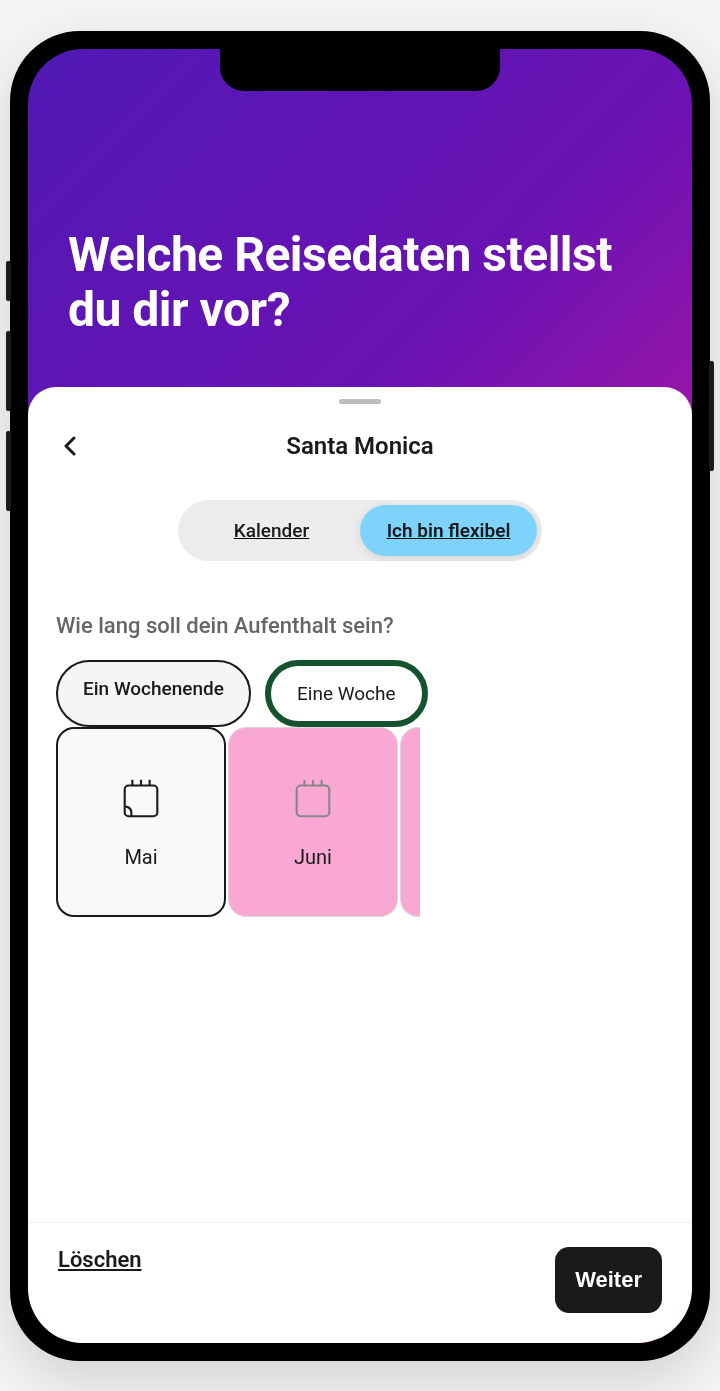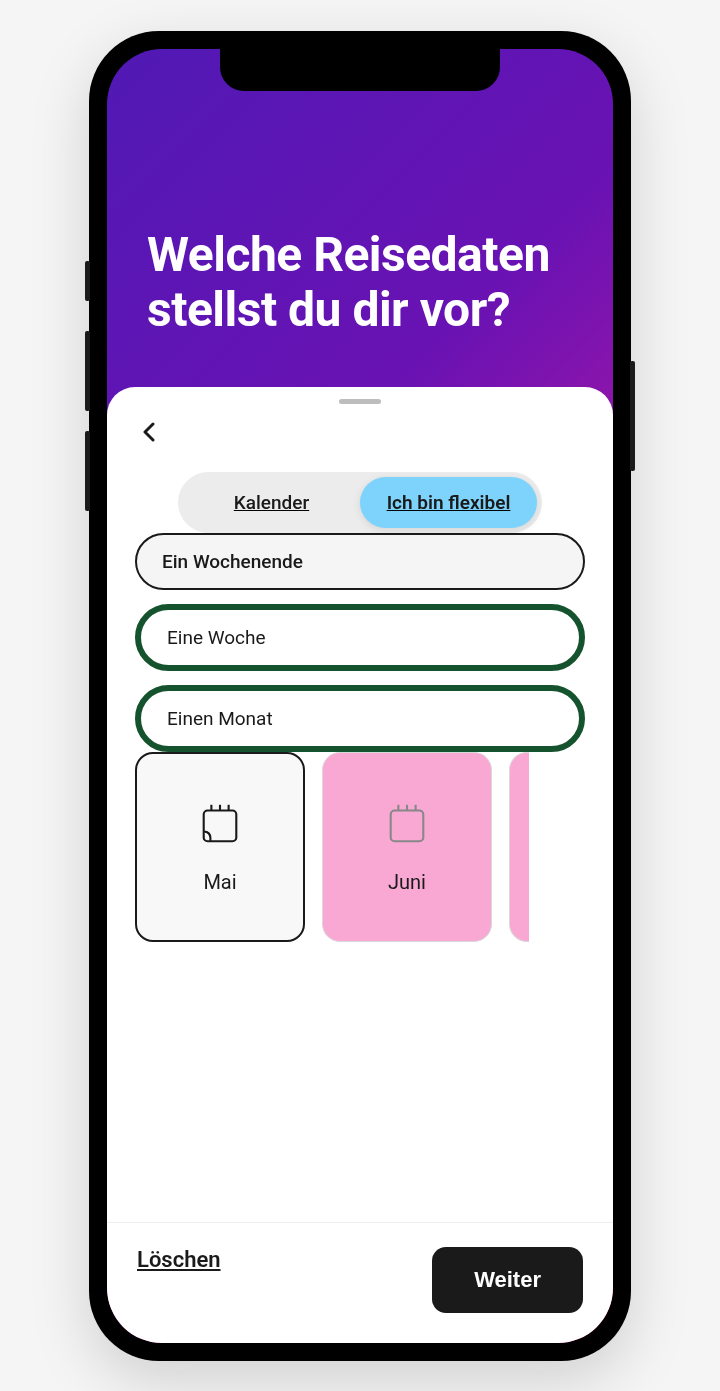--- a/index.html
+++ b/index.html
@@ -6,21 +6,21 @@
     body {
       font-family: -apple-system, BlinkMacSystemFont, 'Segoe UI', Roboto, Helvetica, Arial, sans-serif;
       background: #f5f5f5;
       width: 720px;
       height: 1391px;
       display: flex;
       align-items: center;
       justify-content: center;
     }
     .phone-frame {
-      width: 542px;
+      width: 700px;
       height: 1330px;
       background: #000;
       border-radius: 70px;
       padding: 18px;
       position: relative;
       box-shadow: 0 20px 60px rgba(0,0,0,0.15);
     }
     .side-button {
       position: absolute;
       background: #1a1a1a;
@@ -132,42 +132,41 @@
       font-size: 22px;
       font-weight: 500;
       color: #666;
       margin-top: 52px;
       margin-bottom: 22px;
     }
     .duration-chips {
       display: flex;
       gap: 14px;
       overflow-x: hidden;
-      flex-direction: column;
     }
     .chip {
       white-space: nowrap;
       padding: 16px 26px;
       border: 6px solid #14532d;
       border-radius: 34px;
       font-size: 19px;
       font-weight: 400;
       color: #1a1a1a;
       cursor: pointer;
       background: #fff;
     }
     .chip.selected {
       border: 2px solid #1a1a1a;
       background: #f5f5f5;
       font-weight: 500;
       padding: 15px 25px;
     }
     .month-grid {
       display: flex;
-      gap: 17px;
+      gap: 2px;
       overflow-x: hidden;
     }
     .month-card {
       min-width: 170px;
       width: 170px;
       height: 190px;
       border: 1px solid #d9d9d9;
       border-radius: 18px;
       display: flex;
       flex-direction: column;
@@ -194,21 +193,21 @@
       font-weight: 600;
       color: #1a1a1a;
       text-decoration: underline;
       cursor: pointer;
     }
     .next-btn {
       background: #1a1a1a;
       color: #fff;
       font-size: 22px;
       font-weight: 600;
-      padding: 20px 42px;
+      padding: 20px 20px;
       border-radius: 14px;
       cursor: pointer;
       border: none;
     }
   </style>
 </head>
 <body>
 
 <div class="phone-frame">
   <div class="side-button sb-left1"></div>
@@ -221,32 +220,33 @@
 
     <div class="sheet">
       <div class="grabber"></div>
 
       <div class="sheet-header">
         <div class="back-btn">
           <svg width="16" height="20" viewBox="0 0 12 20" fill="none" stroke="#1a1a1a" stroke-width="3" stroke-linecap="round" stroke-linejoin="round">
               <polyline points="10 2 2 10 10 18"></polyline>
             </svg>
         </div>
+        <div class="sheet-title">Santa Monica</div>
       </div>
 
       <div class="segmented">
         <div class="seg-item">Kalender</div>
         <div class="seg-item active">Ich bin flexibel</div>
       </div>
 
       <div class="content">
+        <div class="section-label">Wie lang soll dein Aufenthalt sein?</div>
         <div class="duration-chips">
           <div class="chip selected">Ein Wochenende</div>
           <div class="chip">Eine Woche</div>
-          <div class="chip">Einen Monat</div>
         </div>
 
         <div class="month-grid">
           <div class="month-card selected">
             <svg class="cal-icon" viewBox="0 0 48 48" fill="none" stroke="#1a1a1a" stroke-width="2.2">
               <rect x="7" y="11" width="34" height="32" rx="4"></rect>
               <line x1="15" y1="5" x2="15" y2="11"></line>
               <line x1="24" y1="5" x2="24" y2="11"></line>
               <line x1="33" y1="5" x2="33" y2="11"></line>
               <path d="M7 33 Q14 33 14 40 L14 43" fill="#fff"></path>

